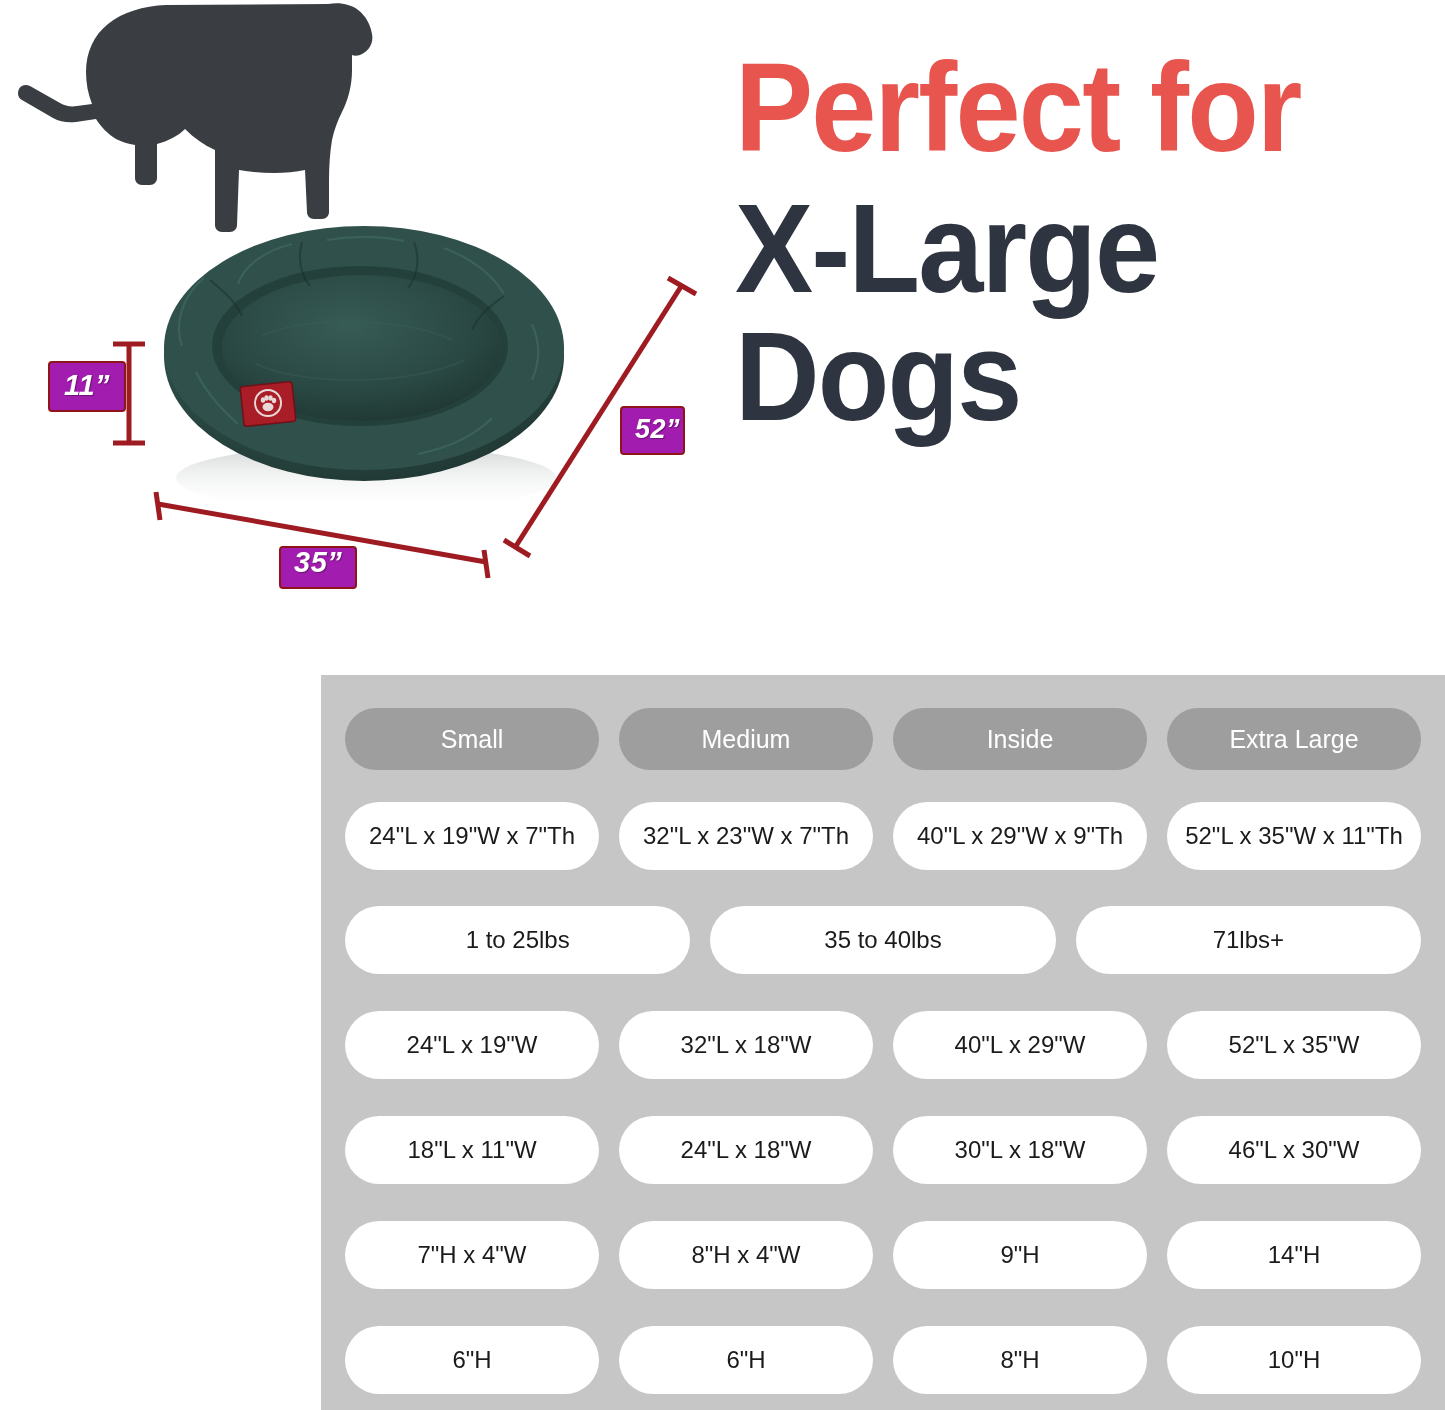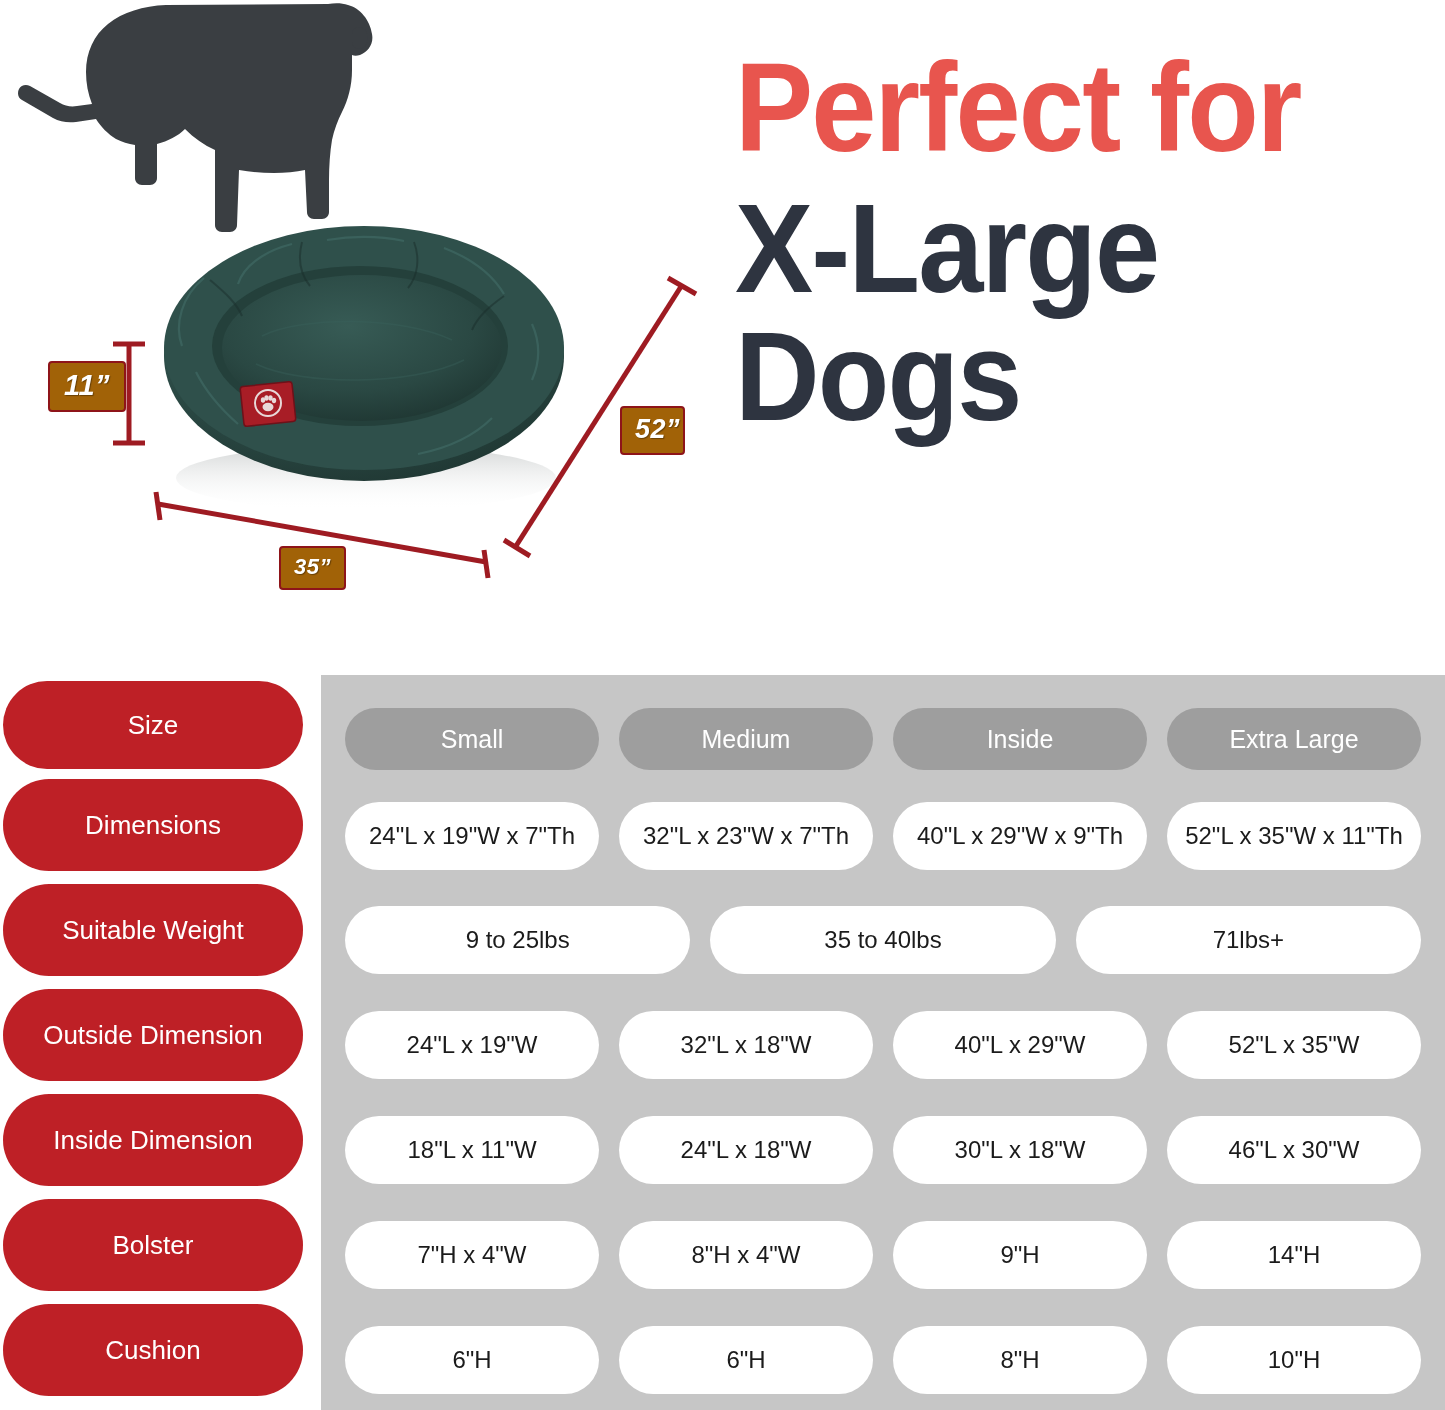--- a/index.html
+++ b/index.html
@@ -38,21 +38,21 @@
   #bed-photo {
     position: absolute;
     left: 152px; top: 196px;
     width: 420px;
     height: 330px;
   }
 
   
   .dim-badge {
     position: absolute;
-    background: #a16207;
+    background: #a21caf;
     color: #ffffff;
     font-weight: bold;
     font-style: italic;
     border-radius: 4px;
     border: 2px solid #8E1419;
     text-align: center;
     line-height: 1;
     white-space: nowrap;
     letter-spacing: 0.5px;
     text-shadow: 1px 1px 1px rgba(0,0,0,.35);
@@ -63,22 +63,22 @@
     padding: 8px 14px 10px 14px;
     font-size: 29px;
   }
   #badge-depth {
     left: 620px; top: 406px;
     padding: 8px 3px 10px 13px;
     font-size: 27px;
   }
   #badge-width {
     left: 279px; top: 546px;
-    padding: 8px 13px 10px 13px;
-    font-size: 22px;
+    padding: 0 13px 10px 13px;
+    font-size: 29px;
   }
 
   #dim-lines {
     position: absolute;
     left: 0; top: 0;
     width: 760px; height: 668px;
     pointer-events: none;
   }
 
   
@@ -293,21 +293,21 @@
         <div class="cell header">Inside</div>
         <div class="cell header">Extra Large</div>
       </div>
       <div class="grid-row" style="top: 127px; height: 68px;">
         <div class="cell value">24"L x 19"W x 7"Th</div>
         <div class="cell value">32"L x 23"W x 7"Th</div>
         <div class="cell value">40"L x 29"W x 9"Th</div>
         <div class="cell value">52"L x 35"W x 11"Th</div>
       </div>
       <div class="grid-row" style="top: 231px; height: 68px;">
-        <div class="cell value">9 to 25lbs</div>
+        <div class="cell value">1 to 25lbs</div>
         <div class="cell value">35 to 40lbs</div>
         <div class="cell value">71lbs+</div>
       </div>
       <div class="grid-row" style="top: 336px; height: 68px;">
         <div class="cell value">24"L x 19"W</div>
         <div class="cell value">32"L x 18"W</div>
         <div class="cell value">40"L x 29"W</div>
         <div class="cell value">52"L x 35"W</div>
       </div>
       <div class="grid-row" style="top: 441px; height: 68px;">
@@ -322,23 +322,14 @@
         <div class="cell value">9"H</div>
         <div class="cell value">14"H</div>
       </div>
       <div class="grid-row" style="top: 651px; height: 68px;">
         <div class="cell value">6"H</div>
         <div class="cell value">6"H</div>
         <div class="cell value">8"H</div>
         <div class="cell value">10"H</div>
       </div>
     </div>
-  <div id="row-labels">
-      <div class="row-label" style="top: 6px; height: 88px;">Size</div>
-      <div class="row-label" style="top: 104px; height: 92px;">Dimensions</div>
-      <div class="row-label" style="top: 209px; height: 92px;">Suitable Weight</div>
-      <div class="row-label" style="top: 314px; height: 92px;">Outside Dimension</div>
-      <div class="row-label" style="top: 419px; height: 92px;">Inside Dimension</div>
-      <div class="row-label" style="top: 524px; height: 92px;">Bolster</div>
-      <div class="row-label" style="top: 629px; height: 92px;">Cushion</div>
-    </div>
 
 </div>
 
 </body></html>

